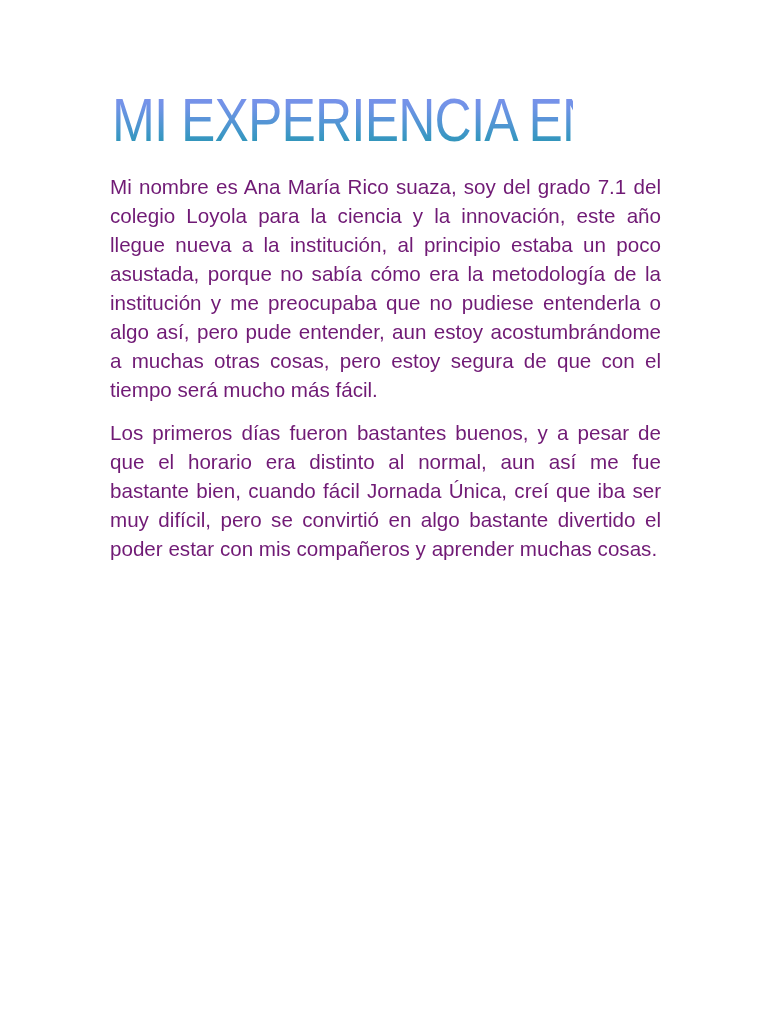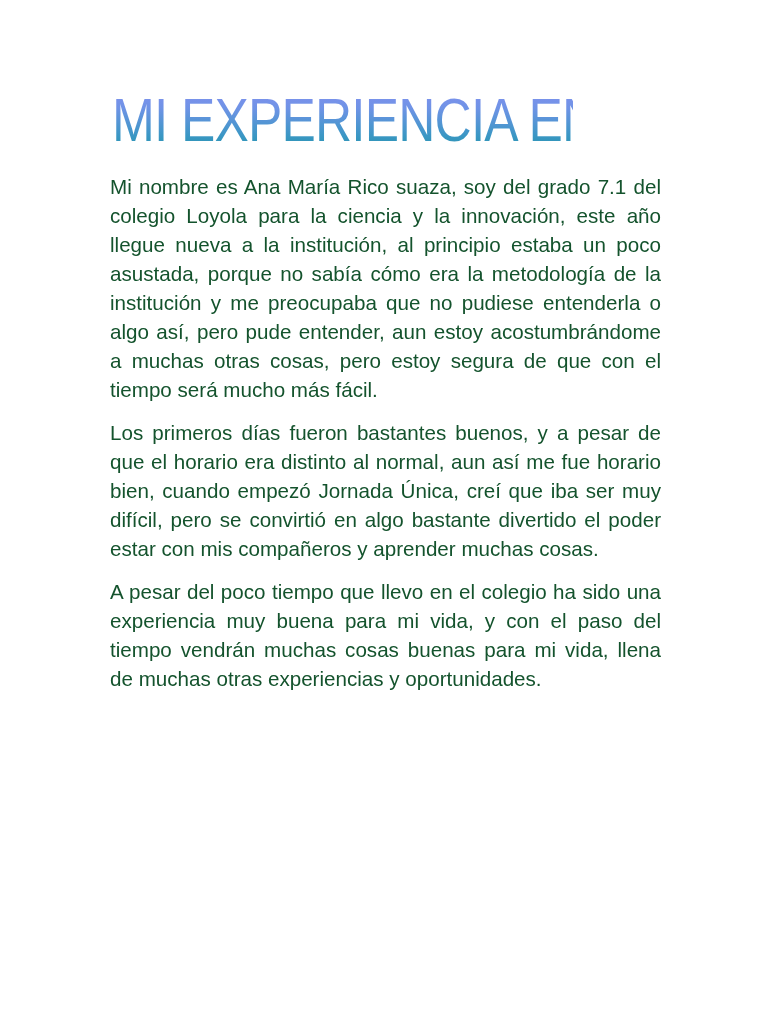--- a/index.html
+++ b/index.html
@@ -51,29 +51,28 @@
       left: 110px;
       top: 172px;
       width: 551px;
     }
     .para {
       margin: 0 0 14px 0;
       font-size: 20.6px;
       line-height: 29px;
       text-align: justify;
       text-align-last: left;
-      color: #14532d;
+      color: #701a75;
     }
   </style>
 </head>
 <body>
 
 <div class="page">
   <div class="title-wrap">
     <h1 class="title">MI EXPERIENCIA EN EL COLEGIO</h1>
   </div>
 
   <div class="body-text">
     <p class="para">Mi nombre es Ana María Rico suaza, soy del grado 7.1 del colegio Loyola para la ciencia y la innovación, este año llegue nueva a la institución, al principio estaba un poco asustada, porque no sabía cómo era la metodología de la institución y me preocupaba que no pudiese entenderla o algo así, pero pude entender, aun estoy acostumbrándome a muchas otras cosas, pero estoy segura de que con el tiempo será mucho más fácil.</p>
-    <p class="para">Los primeros días fueron bastantes buenos, y a pesar de que el horario era distinto al normal, aun así me fue horario bien, cuando empezó Jornada Única, creí que iba ser muy difícil, pero se convirtió en algo bastante divertido el poder estar con mis compañeros y aprender muchas cosas.</p>
-    <p class="para">A pesar del poco tiempo que llevo en el colegio ha sido una experiencia muy buena para mi vida, y con el paso del tiempo vendrán muchas cosas buenas para mi vida, llena de muchas otras experiencias y oportunidades.</p>
+    <p class="para">Los primeros días fueron bastantes buenos, y a pesar de que el horario era distinto al normal, aun así me fue bastante bien, cuando fácil Jornada Única, creí que iba ser muy difícil, pero se convirtió en algo bastante divertido el poder estar con mis compañeros y aprender muchas cosas.</p>
   </div>
 </div>
 
 </body></html>

